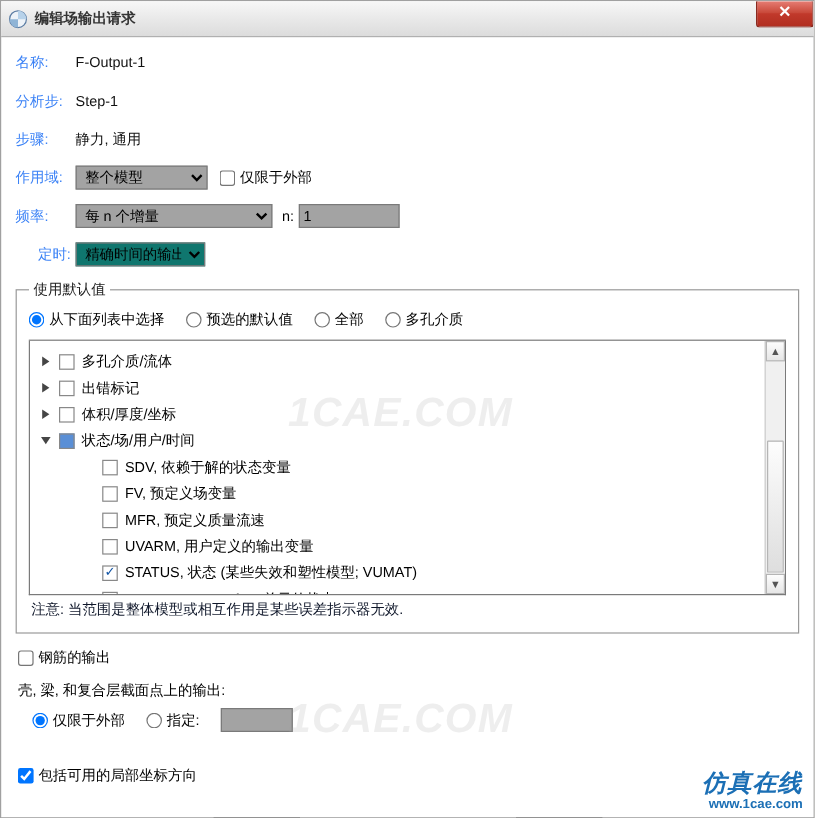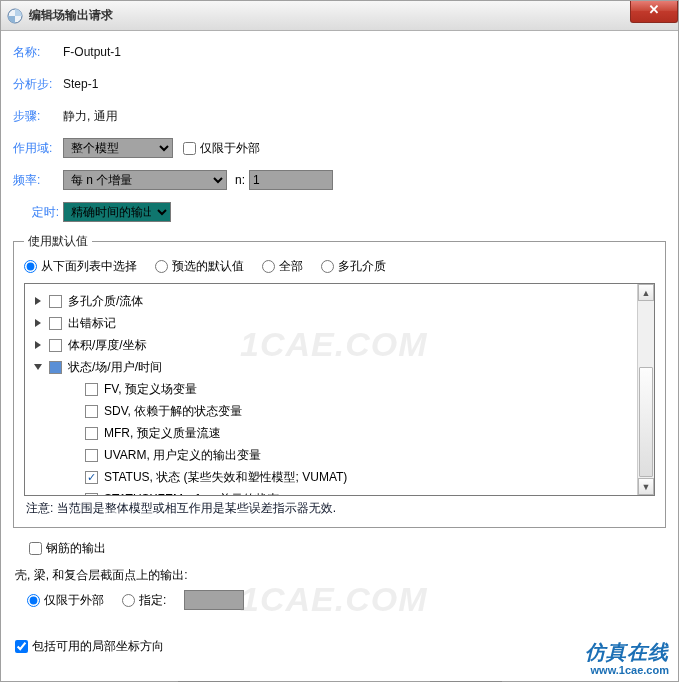--- a/index.html
+++ b/index.html
@@ -360,25 +360,25 @@
               <svg viewBox="0 0 10 10">
                 <path d="M1 2 L9 2 L5 8 Z" fill="#454545"></path>
               </svg>
             </span>
           <span class="cb partial"></span>
           <span>状态/场/用户/时间</span>
         </div>
 
         <div class="tree-item child">
           <span class="cb"></span>
+          <span>SDV, 依赖于解的状态变量</span>
+        </div>
+        <div class="tree-item child">
+          <span class="cb"></span>
           <span>FV, 预定义场变量</span>
-        </div>
-        <div class="tree-item child">
-          <span class="cb"></span>
-          <span>SDV, 依赖于解的状态变量</span>
         </div>
         <div class="tree-item child">
           <span class="cb"></span>
           <span>MFR, 预定义质量流速</span>
         </div>
         <div class="tree-item child">
           <span class="cb"></span>
           <span>UVARM, 用户定义的输出变量</span>
         </div>
         <div class="tree-item child">
@@ -397,21 +397,21 @@
           <div class="sb-btn">▼</div>
         </div>
       </div>
 
       <div class="note">
         <span class="lbl">注意:</span>
         <span>当范围是整体模型或相互作用是某些误差指示器无效.</span>
       </div>
     </fieldset>
 
-    <div class="checkbox" style="margin:4px 16px">
+    <div class="checkbox" style="margin:4px 2px">
       <input type="checkbox" style="">
       <label>钢筋的输出</label>
     </div>
 
     <div class="section-spec">
       <div>壳, 梁, 和复合层截面点上的输出:</div>
       <div class="radio-row" style="margin-top:6px;padding-left:12px">
         <label class="checkbox">
           <input type="radio" name="sp" checked="" style="">
           <span>仅限于外部</span>

